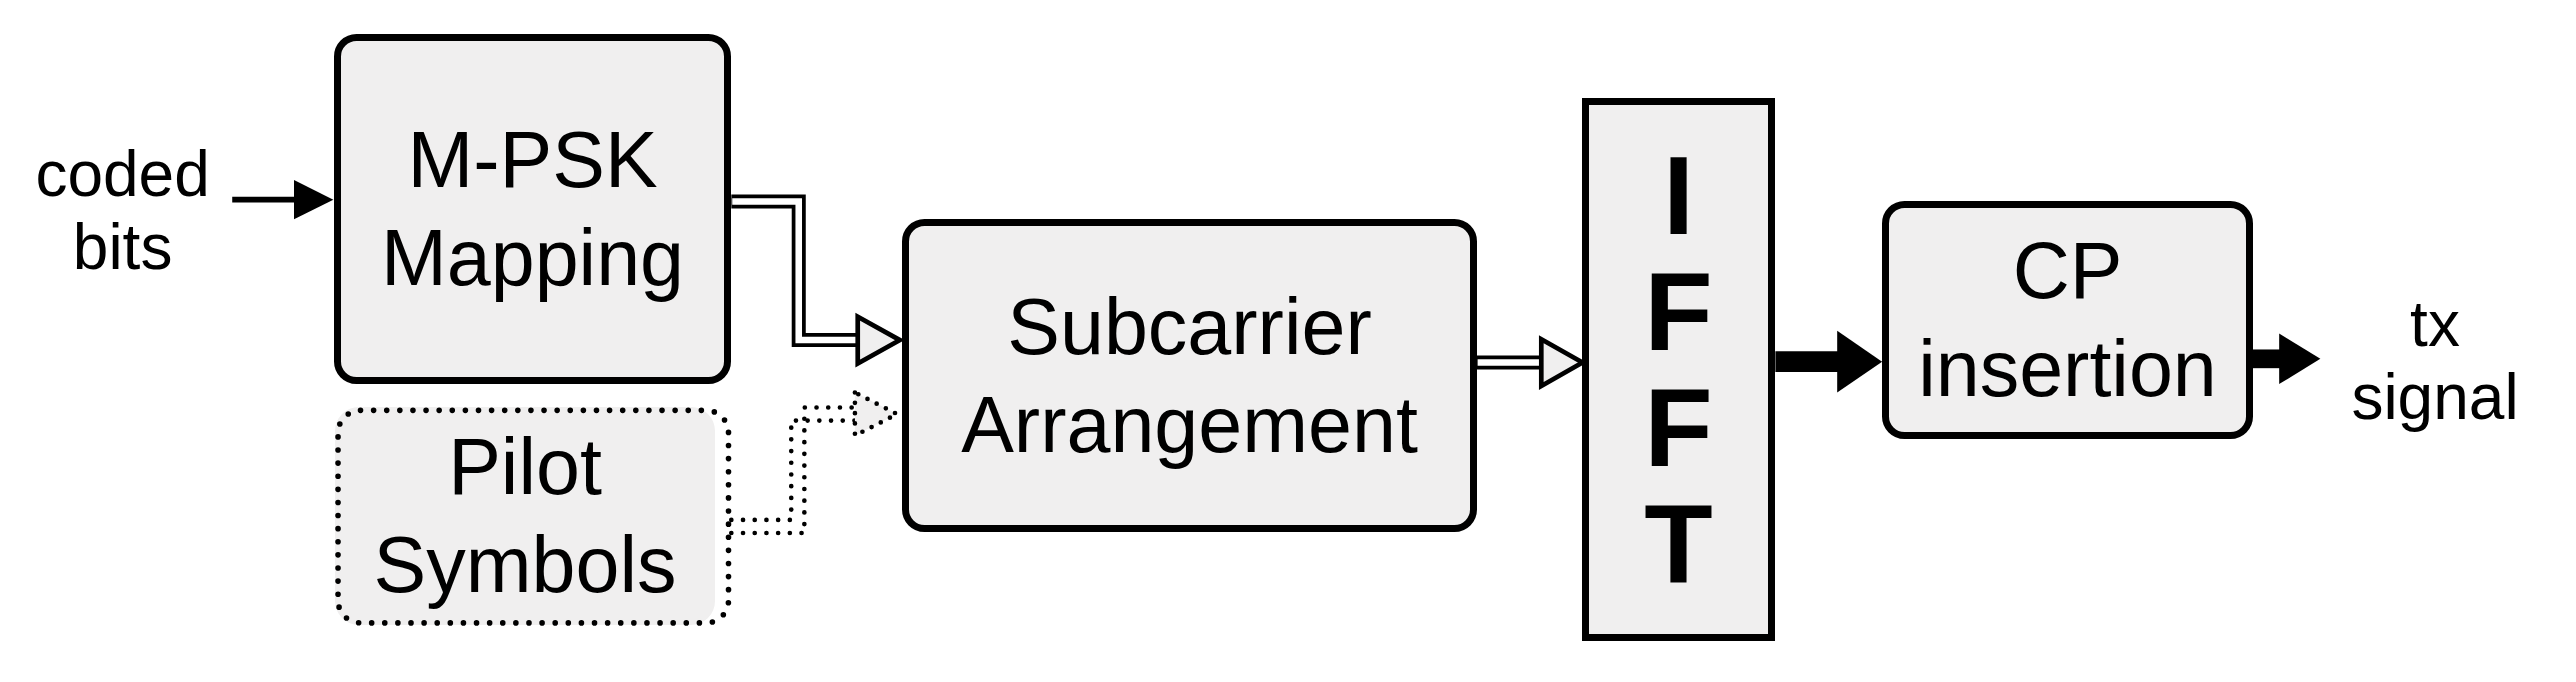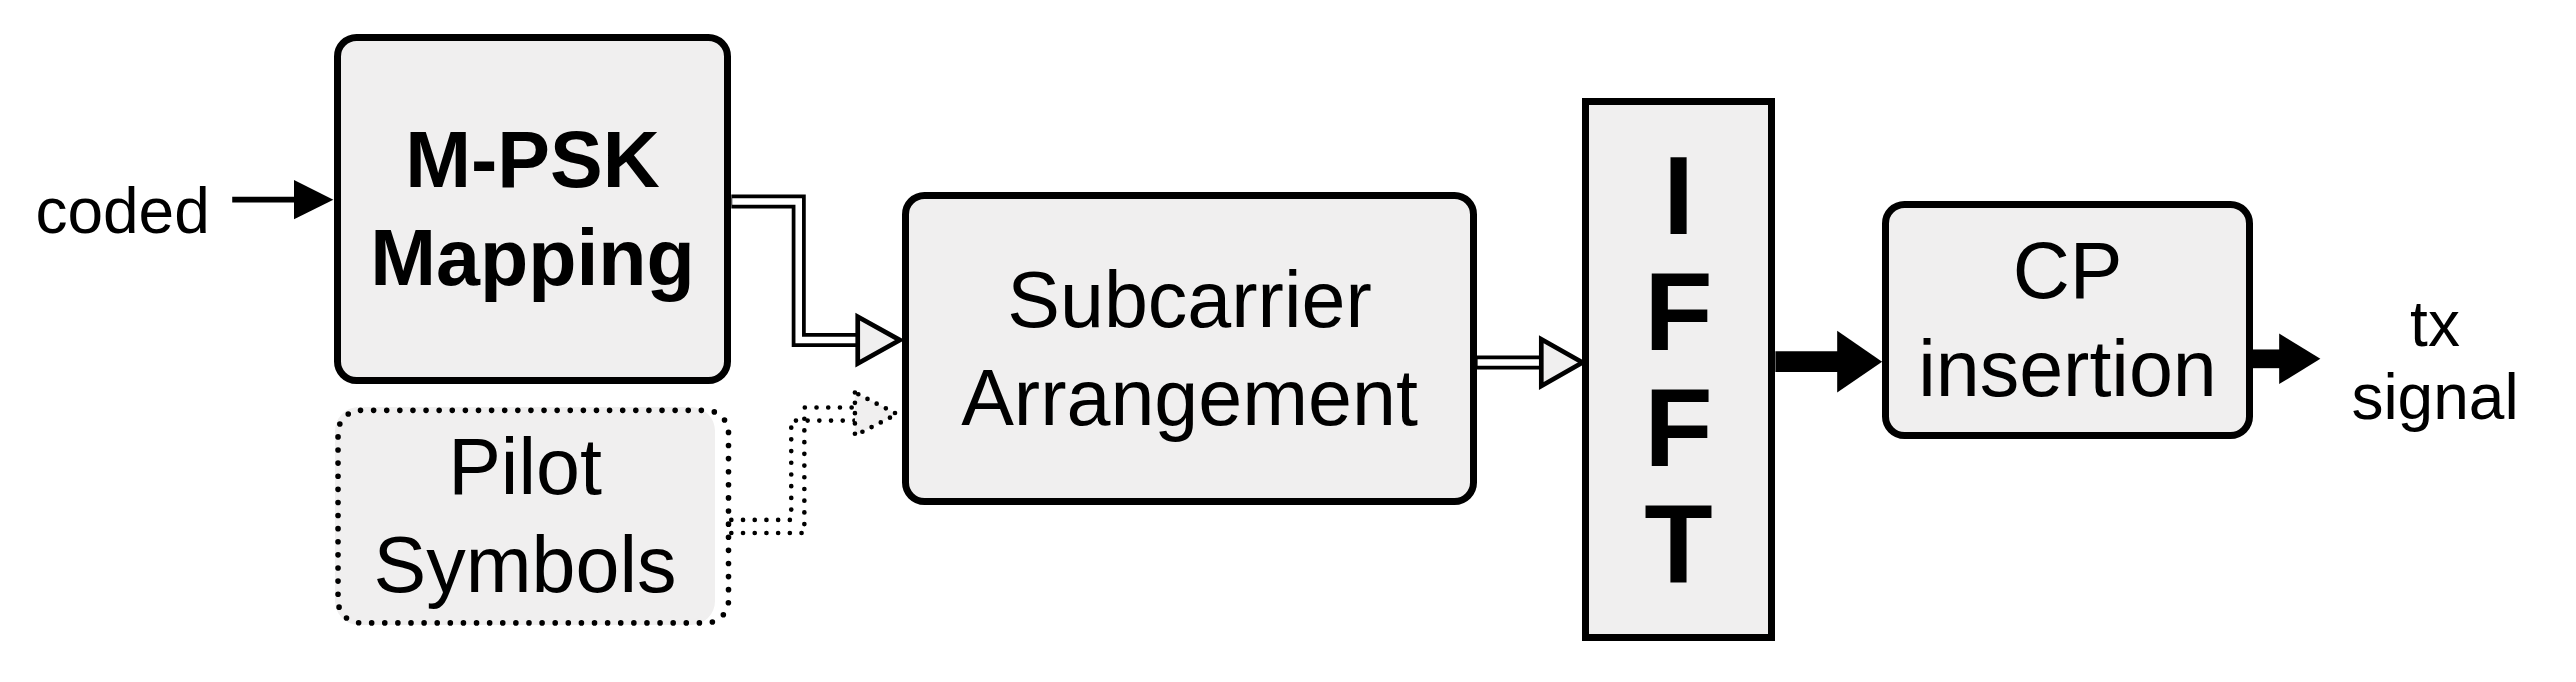--- a/index.html
+++ b/index.html
@@ -50,23 +50,23 @@
     display:flex;flex-direction:column;
     justify-content:center;align-items:center;
     text-align:center;
     z-index:1;
   }
   .sidelabel .ln{
     font-size:64px;
     line-height:73px;
     white-space:nowrap;
   }
-  #box-mpsk{left:334px;top:34px;width:397px;height:350px;font-weight:bold;}
+  #box-mpsk{left:334px;top:34px;width:397px;height:350px;}
   #box-pilot{left:335px;top:407px;width:380px;height:218px;}
-  #box-subcarrier{left:902px;top:192px;width:575px;height:313px;}
+  #box-subcarrier{left:902px;top:219px;width:575px;height:313px;}
   #box-ifft{left:1582px;top:98px;width:193px;height:543px;}
   #box-cp{left:1882px;top:201px;width:371px;height:238px;}
   #label-input{left:5.6px;top:126px;width:234px;height:146px;margin-top:12px;}
   #label-output{left:2318px;top:288px;width:234px;height:146px;}
 </style>
 </head>
 <body>
 
 <div class="canvas">
 
@@ -103,20 +103,21 @@
     <g>
       <line x1="2406" y1="383" x2="2438" y2="383" stroke="var(--line)" stroke-width="20"></line>
       <polygon points="2434,356 2434,410 2478,383" fill="var(--line)"></polygon>
     </g>
 
     <rect x="361" y="438" width="417" height="227" rx="24" fill="none" stroke="var(--line)" stroke-width="6" stroke-dasharray="0 14" stroke-linecap="round"></rect>
   </svg>
 
   <div class="sidelabel" id="label-input">
     <div class="ln">coded</div>
+    <div class="ln">bits</div>
   </div>
 
   <div class="block" id="box-mpsk">
     <div class="ln">M-PSK</div>
     <div class="ln">Mapping</div>
   </div>
 
   <div class="block pilot" id="box-pilot">
     <div class="ln">Pilot</div>
     <div class="ln">Symbols</div>

